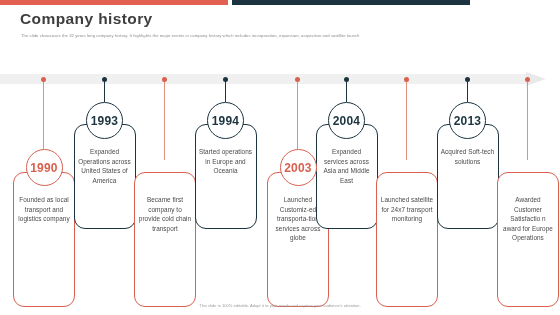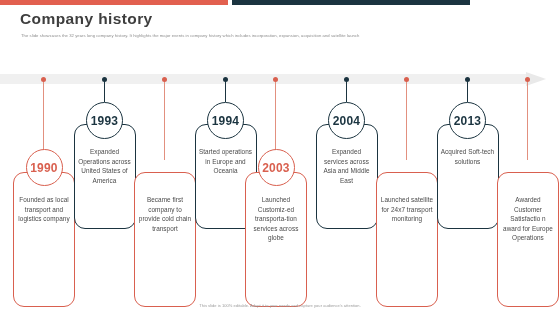--- a/index.html
+++ b/index.html
@@ -155,21 +155,21 @@
       </div>
       <div class="col navy" style="left: 193.5px;">
         <div class="stem">
           <div class="dot"></div>
         </div>
         <div class="card" style="padding-top: 22px;">
           <div class="body">Started operations in Europe and Oceania</div>
         </div>
         <div class="bubble">1994</div>
       </div>
-      <div class="col red" style="left: 244px;">
+      <div class="col red" style="left: 266px;">
         <div class="stem">
           <div class="dot"></div>
         </div>
         <div class="card" style="padding-top: 22px;">
           <div class="body">Launched Customiz-ed transporta-tion services across globe</div>
         </div>
         <div class="bubble">2003</div>
       </div>
       <div class="col navy" style="left: 314.5px;">
         <div class="stem">

